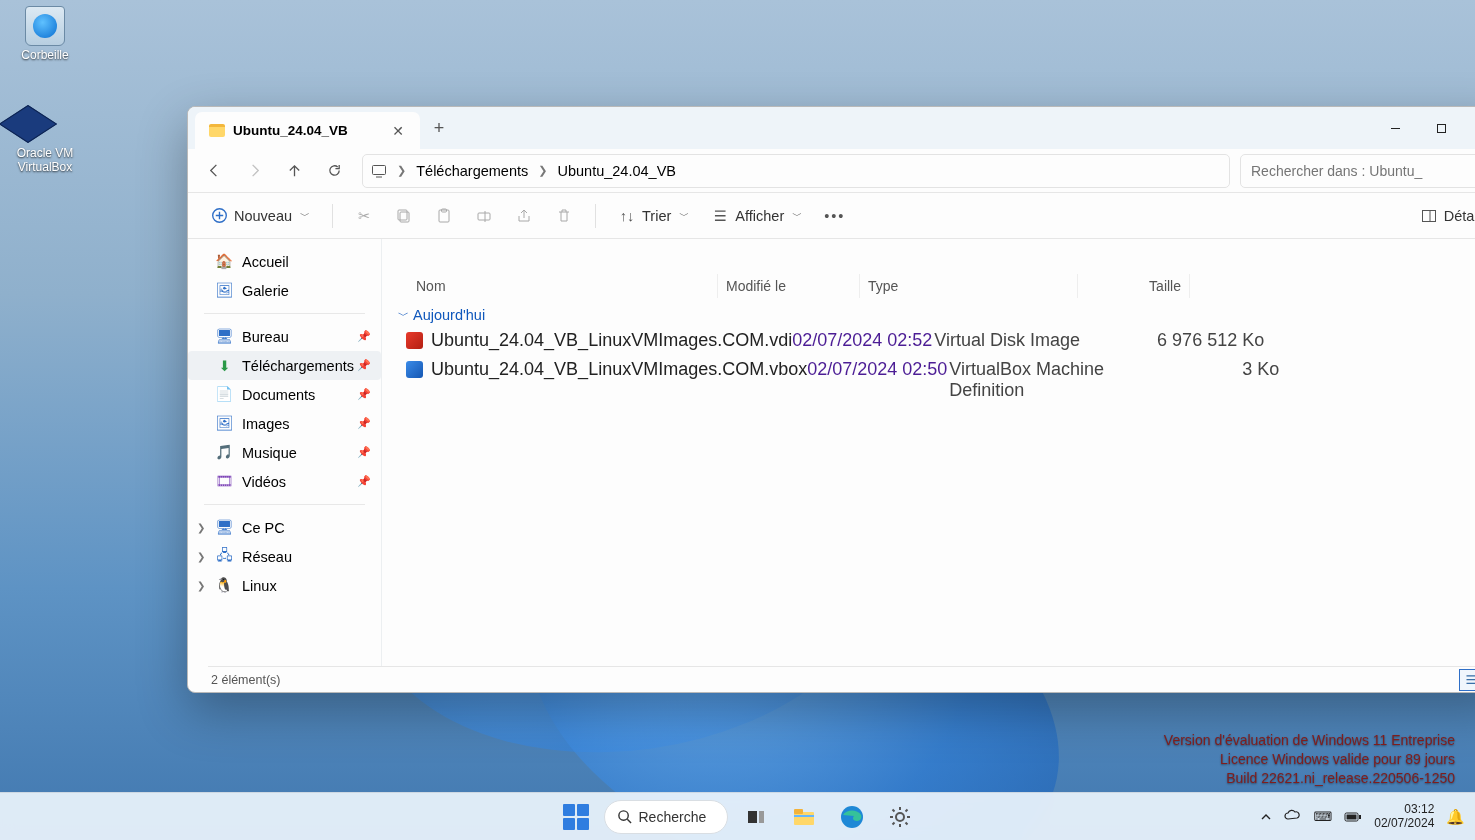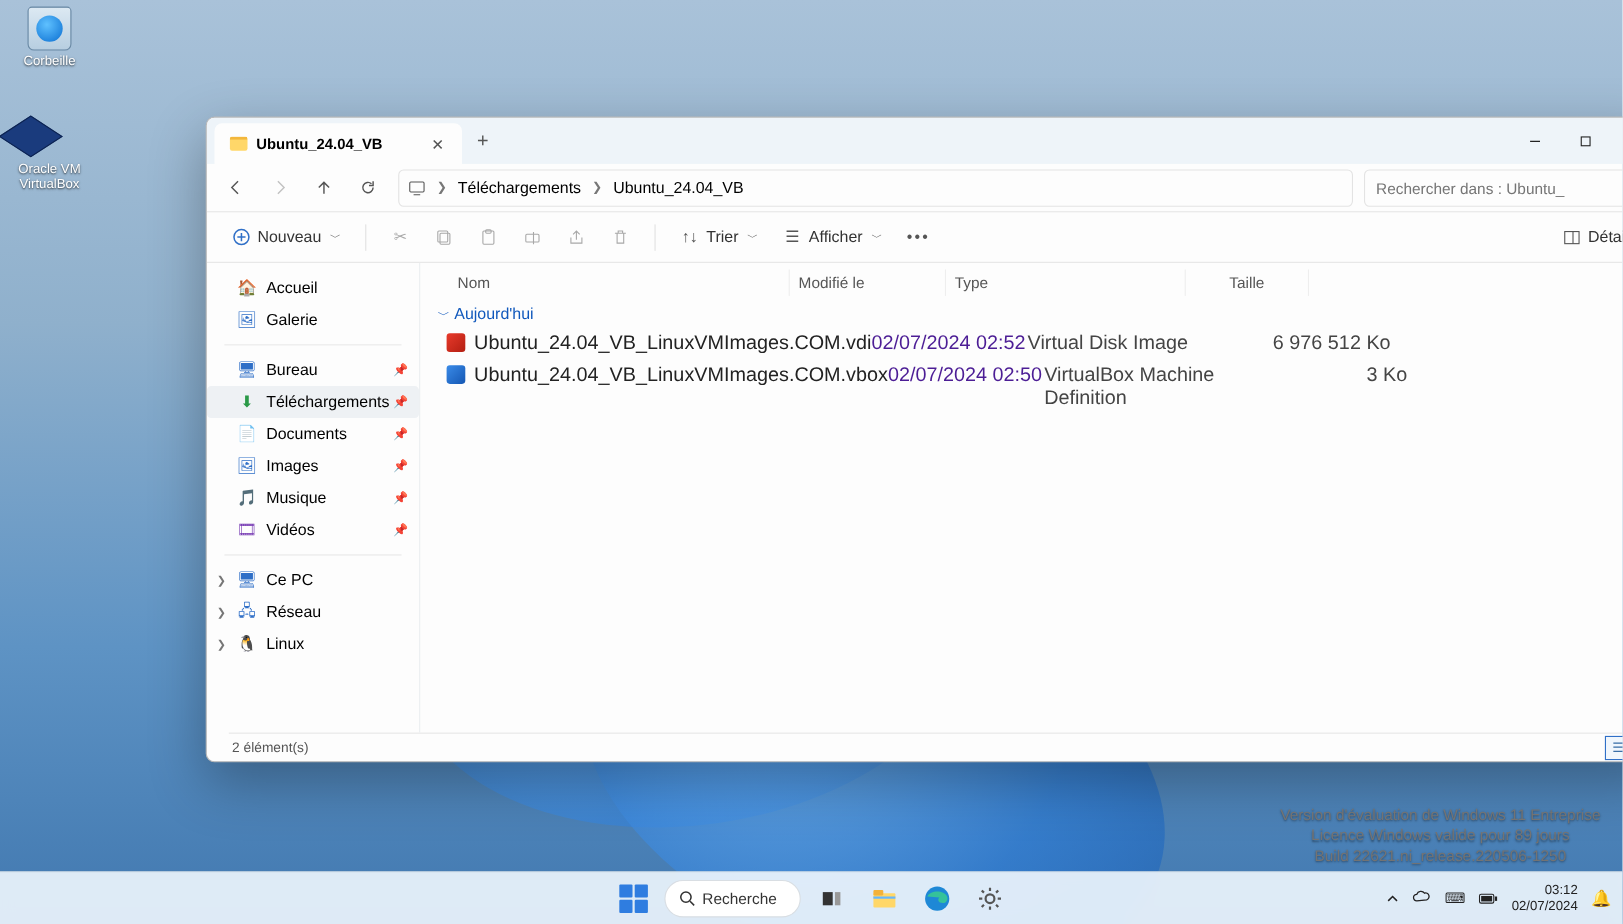--- a/index.html
+++ b/index.html
@@ -53,39 +53,39 @@
   .side::-webkit-scrollbar{width:8px}.side::-webkit-scrollbar-thumb{background:#cfd6dc;border-radius:4px}
   .sitem{display:flex;align-items:center;gap:9px;padding:6px 12px 6px 28px;border-radius:4px;cursor:pointer;position:relative;}
   .sitem.act{background:#eef1f4;}
   .sitem .pin{position:absolute;right:10px;font-size:11px;color:#8a8a8a;}
   .sitem .exp{position:absolute;left:9px;font-size:10px;color:#777;}
   .sep{height:1px;background:#e8e8e8;margin:8px 16px;}
   .sic{width:17px;height:17px;display:flex;align-items:center;justify-content:center;}
 
   .main{flex:1;display:flex;flex-direction:column;position:relative;}
   .colhdr{display:flex;font-size:14px;color:#555;padding:6px 0 6px 26px;}
-  .colhdr>div{padding:4px 8px;border-right:1px solid #eee;}
-  .c-name{flex:0 0 310px}.c-mod{flex:0 0 142px}.c-type{flex:0 0 218px}.c-size{flex:0 0 112px;text-align:center}
+  .colhdr>div{padding:4px 8px;border-right:1px solid #eee;margin-top:29px;}
+  .c-name{flex:0 0 310px}.c-mod{flex:0 0 142px}.c-type{flex:0 0 218px}.c-size{flex:0 0 112px;text-align:right}
   .group{padding:3px 0 3px 16px;color:#1058bc;font-size:14.5px;display:flex;align-items:center;gap:4px;}
   .row{display:flex;align-items:flex-start;padding:4px 0 4px 24px;font-size:18px;color:#222;}
   .row .r-name{flex:0 0 312px;display:flex;align-items:center;gap:8px;}
   .row .r-mod{flex:0 0 142px;color:#4c1d95}
   .row .r-type{flex:0 0 218px;color:#444}
   .row .r-size{flex:0 0 112px;text-align:right;color:#444}
   .fic{width:17px;height:17px;}
   .vdi{background:linear-gradient(135deg,#e83a2b,#b31f12);border-radius:3px;}
   .vbox{background:linear-gradient(135deg,#3a8be8,#1557b3);border-radius:3px;}
 
   .status{height:26px;border-top:1px solid #e6e6e6;display:flex;align-items:center;padding:0 3px;font-size:12.5px;color:#555;margin-left:20px;}
   .viewbtns{margin-left:auto;display:flex;gap:0;}
   .vb{width:24px;height:22px;border:1px solid #b9c3cc;display:flex;align-items:center;justify-content:center;font-size:12px;color:#3a6fa7;}
   .vb.act{border-color:#2f6fc7;background:#f0f6fc;}
 
   
-  .wm{position:absolute;right:20px;bottom:52px;text-align:center;color:#737373;font-size:14px;line-height:1.35;text-shadow:0 1px 2px rgba(0,0,0,.45);}
+  .wm{position:absolute;right:20px;bottom:52px;text-align:right;color:#7f1d1d;font-size:14px;line-height:1.35;text-shadow:0 1px 2px rgba(0,0,0,.45);}
 
   
   .taskbar{position:absolute;left:0;right:0;bottom:0;height:48px;background:rgba(235,244,252,.92);border-top:1px solid rgba(0,0,0,.08);display:flex;align-items:center;backdrop-filter:blur(6px);}
   .tcenter{position:absolute;left:50%;transform:translateX(-50%);display:flex;align-items:center;gap:8px;}
   .tic{width:40px;height:40px;border-radius:5px;display:flex;align-items:center;justify-content:center;}
   .startic{width:26px;height:26px;display:grid;grid-template-columns:1fr 1fr;grid-template-rows:1fr 1fr;gap:2px;}
   .startic div{background:#2f7de0;border-radius:1px;}
   .tsearch{height:34px;width:124px;background:#fff;border:1px solid #d9dee3;border-radius:17px;display:flex;align-items:center;padding:0 12px;gap:7px;font-size:14px;color:#333;}
   .tray{position:absolute;right:10px;display:flex;align-items:center;gap:12px;color:#222;font-size:12px;}
   .clock{text-align:right;line-height:1.15;font-size:12px;}

